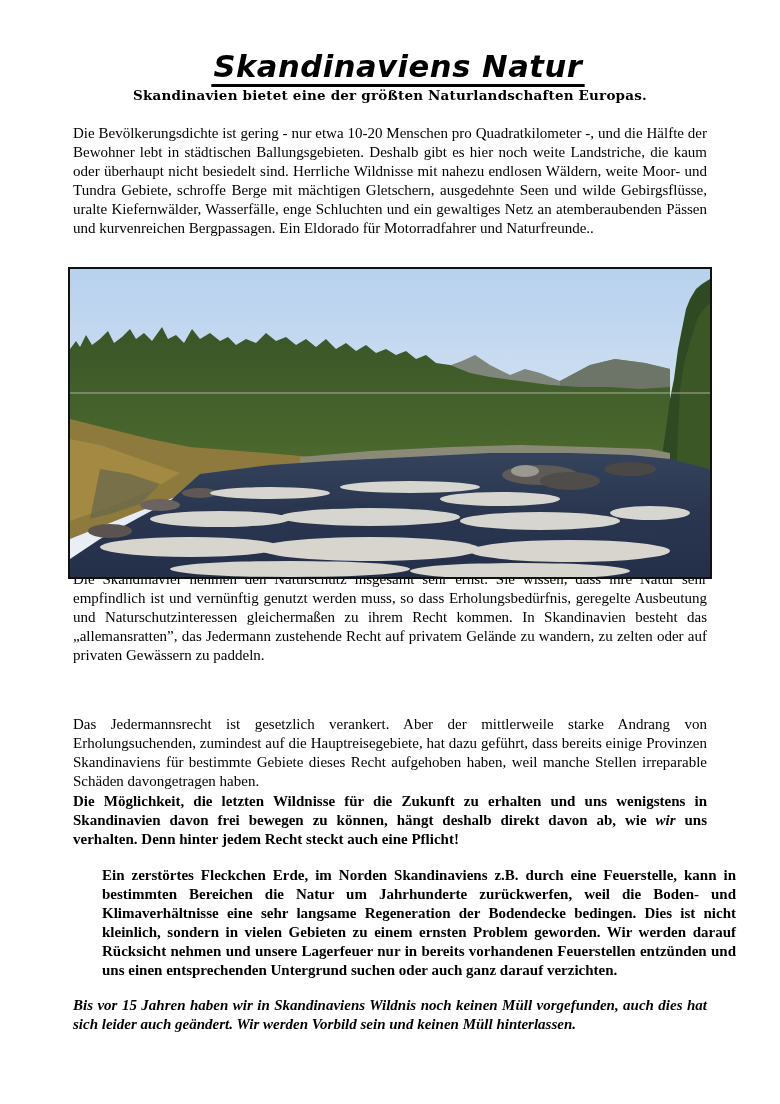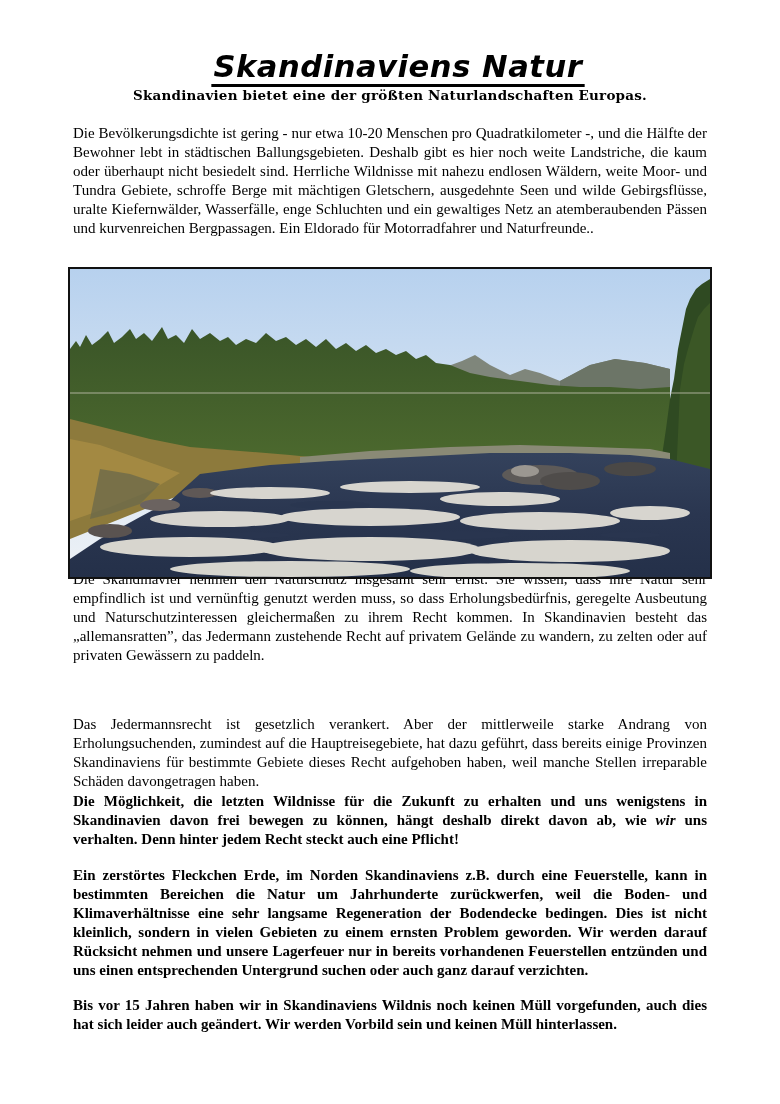--- a/index.html
+++ b/index.html
@@ -61,22 +61,22 @@
       text-align: justify;
       position: absolute;
       left: 0;
       width: 634px;
     }
     p.bold { font-weight: bold; }
     #p1 { top: 124px; }
     #p2 { top: 570px; }
     #p3 { top: 698px; margin-top: 17px; }
     #p4 { top: 792px; }
-    #p5 { top: 866px; }
-    #p6 { top: 996px; }
+    #p5 { top: 866px; margin-left: 29px; }
+    #p6 { top: 996px; font-style: italic; }
 
     .photo-frame {
       position: absolute;
       left: 68px;
       top: 267px;
       width: 640px;
       height: 308px;
       border: 2px solid #111;
       overflow: hidden;
       background: #c9dcf0;

